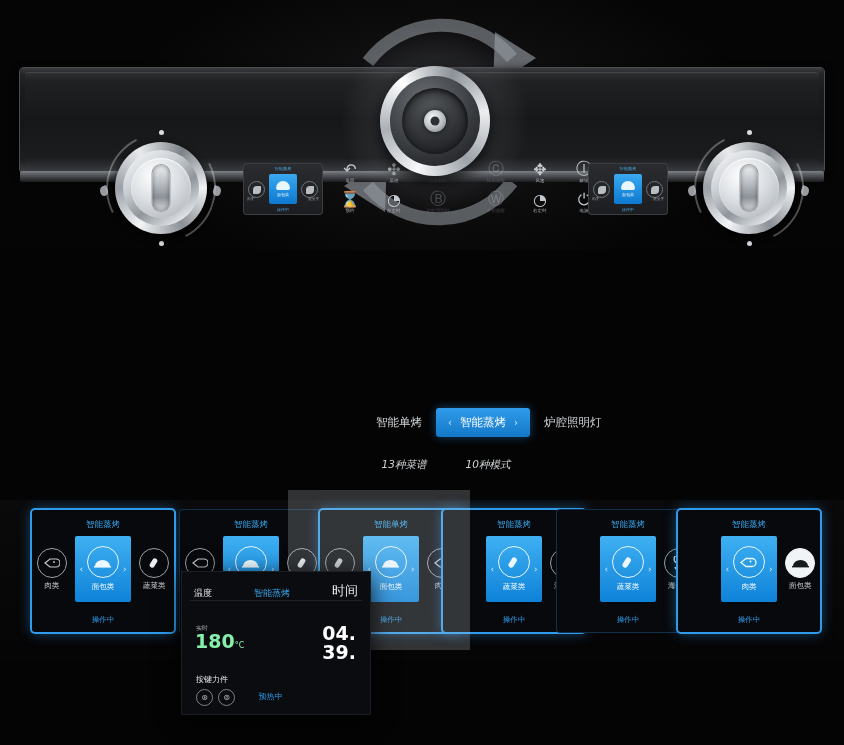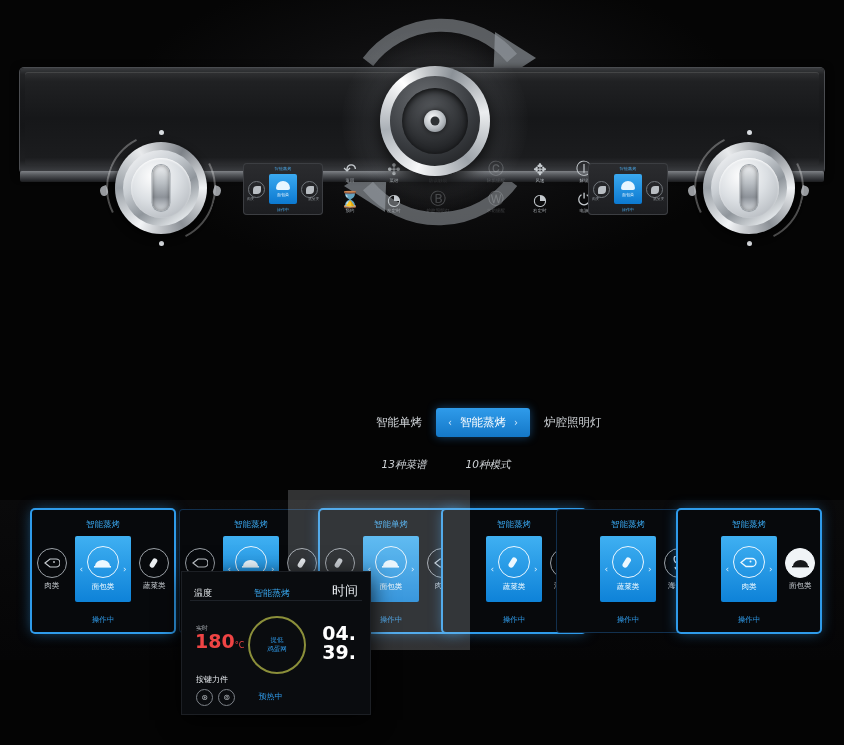--- a/index.html
+++ b/index.html
@@ -144,21 +144,21 @@
   
   .popup{position:absolute;left:182px;top:572px;width:188px;height:142px;z-index:20;
     background:#0a0c0f;box-shadow:0 0 0 1px #1c1f24,0 6px 22px rgba(0,0,0,.9);}
   .popup .ph{position:absolute;top:0;left:0;right:0;height:28px;display:flex;align-items:flex-end;
     justify-content:space-between;padding:0 12px;box-sizing:border-box;}
   .popup .ph .hl{font-size:9px;color:#e7ebef;}
   .popup .ph .hc{font-size:9px;color:#38a4ea;}
   .popup .ph .hr{font-size:13px;color:#e7ebef;}
   .popup .pdiv{position:absolute;top:28px;left:8px;right:8px;height:1px;background:#1e2228;}
   .popup .lab{position:absolute;font-size:6px;color:#a8adb2;}
-  .popup .big{position:absolute;font-size:19px;font-weight:bold;color:#ef4444;}
+  .popup .big{position:absolute;font-size:19px;font-weight:bold;color:#86efac;}
   .popup .big .u{font-size:8px;font-weight:normal;}
   .popup .ring{position:absolute;left:66px;top:44px;width:54px;height:54px;border-radius:50%;
     border:2px solid #8b8f3a;display:flex;flex-direction:column;align-items:center;justify-content:center;}
   .popup .ring span{font-size:6.5px;color:#2f9bea;line-height:1.35;}
   .popup .time{position:absolute;right:14px;top:52px;text-align:left;font-size:19px;font-weight:bold;color:#fff;line-height:1.0;}
   .popup .heat{position:absolute;left:14px;bottom:8px;}
   .popup .heat .hlab{font-size:8px;color:#e7ebef;margin-bottom:4px;}
   .popup .heat .hicons{display:flex;gap:5px;}
   .popup .heat .hi{width:15px;height:15px;border-radius:50%;border:1px solid #7d8288;
     display:flex;align-items:center;justify-content:center;font-size:8px;color:#b9bec3;}
@@ -527,24 +527,20 @@
       <div class="hc">智能蒸烤</div>
       <div class="hr">时间</div>
     </div>
     <div class="pdiv"></div>
 
     <div class="lab" style="left:14px;top:52px">实时</div>
     <div class="big" style="left:13px;top:58px">
       <span>180</span><span class="u">°C</span>
     </div>
 
-    <div class="ring">
-      <span>提低</span>
-      <span>鸡蛋网</span>
-    </div>
 
     <div class="time">
       <div>04.</div>
       <div>39.</div>
     </div>
 
     <div class="heat">
       <div class="hlab">按键力件</div>
       <div class="hicons">
         <div class="hi">⊛</div>

